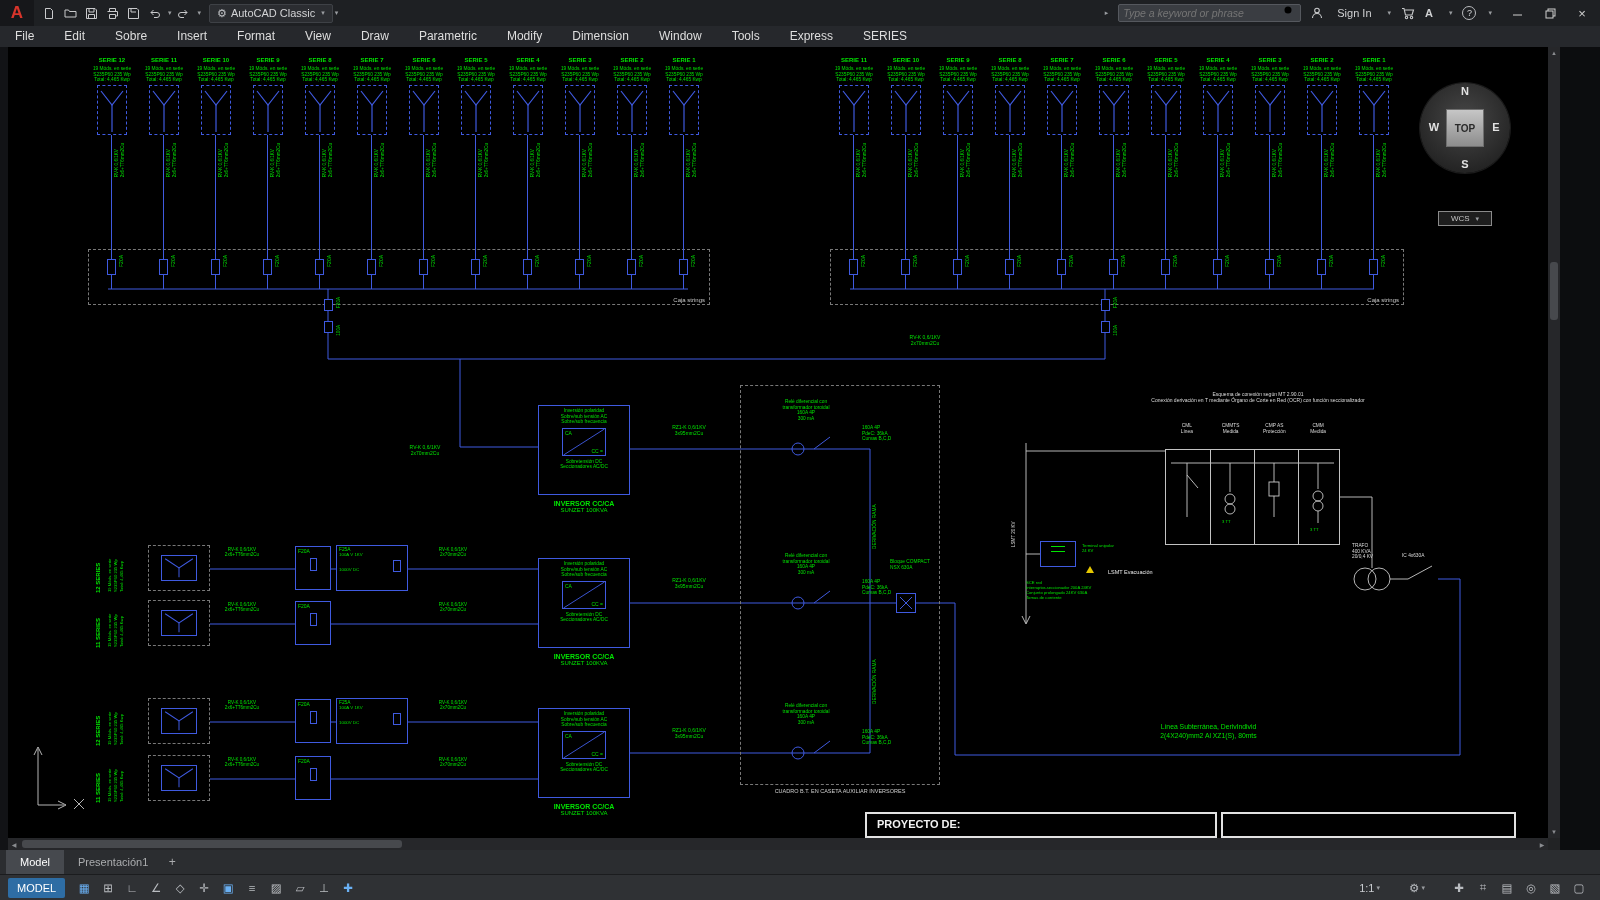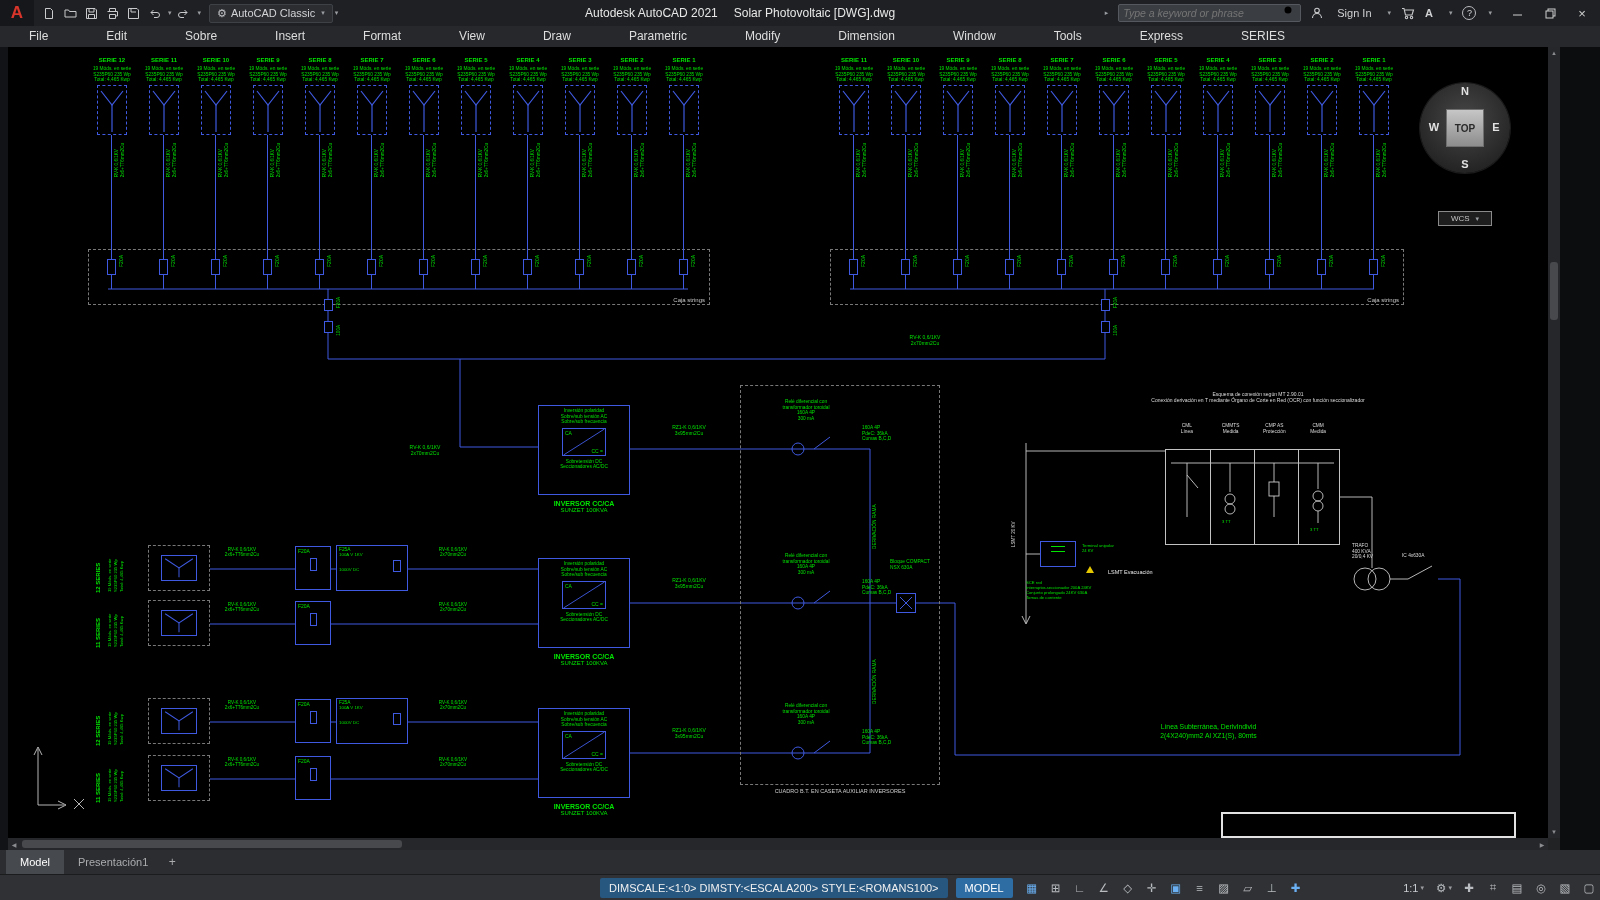--- a/index.html
+++ b/index.html
@@ -20,21 +20,21 @@
 .search{display:flex;align-items:center;background:#3a3d42;border:1px solid #55585e;border-radius:2px;height:18px;padding:0 4px}
 .search input{width:160px;height:14px;background:transparent;border:none;outline:none;color:#b9bcc1;font-size:10.5px;font-style:italic;font-family:"Liberation Sans",sans-serif}
 .tb-ic{display:flex;align-items:center;gap:14px;color:#cfd0d2;font-size:11px}
 .tb-ic svg{stroke:#c9cacc;fill:none;stroke-width:1.1}
 .hlp{width:14px;height:14px;border:1px solid #b9bbbe;border-radius:50%;display:flex;align-items:center;justify-content:center;font-size:9px;color:#d7d8da}
 .winbtns{display:flex;align-items:center;gap:16px;margin-left:8px}
 .winbtns span{display:flex;align-items:center;justify-content:center;width:16px;height:16px;color:#cfcfcf}
 
 
 .menubar{position:absolute;left:0;top:26px;width:1600px;height:21px;background:#26282c;display:flex;align-items:center;z-index:49}
-.menu-item{padding:0 29px;font-size:12px;color:#dedede;line-height:21px;cursor:default}
+.menu-item{padding:0 15px;font-size:12px;color:#dedede;line-height:21px;cursor:default}
 
 
 .frameL{position:absolute;left:0;top:47px;width:8px;height:803px;background:#121316}
 .frameR{position:absolute;left:1560px;top:47px;width:40px;height:803px;background:#0c0d0f}
 .vscroll{position:absolute;left:1548px;top:47px;width:12px;height:791px;background:#26272a;z-index:40}
 .vscroll .arr{position:absolute;left:0;width:12px;height:12px;color:#8a8c90;font-size:6px;display:flex;align-items:center;justify-content:center}
 .vscroll .thumb{position:absolute;left:2px;width:8px;top:215px;height:58px;background:#47494d;border-radius:3px}
 .hscroll{position:absolute;left:8px;top:838px;width:1540px;height:12px;background:#26272a;z-index:40}
 .hscroll .arr{position:absolute;top:0;width:12px;height:12px;color:#8a8c90;font-size:6px;display:flex;align-items:center;justify-content:center}
 .hscroll .thumb{position:absolute;top:2px;height:8px;left:14px;width:380px;background:#47494d;border-radius:3px}
@@ -163,21 +163,21 @@
 .tab.active{background:#46494e;color:#ffffff}
 .tab-add{width:20px;text-align:center;font-size:12px;color:#aaacae}
 
 
 .statusbar{position:absolute;left:0;top:874px;width:1600px;height:26px;background:#2f3134;border-top:1px solid #1b1c1e;display:flex;align-items:center;z-index:50}
 .sb-fields{margin-left:600px;height:20px;display:flex;align-items:center;padding:0 9px;background:#27567f;color:#f0f0f0;font-size:11px;border-radius:2px}
 .sb-model{margin-left:8px;height:20px;display:flex;align-items:center;padding:0 9px;background:#2e6da4;color:#fff;font-size:11px;border-radius:2px}
 .sb-icons{display:flex;align-items:center;gap:2px;margin-left:8px}
 .sic{width:22px;height:20px;display:flex;align-items:center;justify-content:center;font-size:11.5px;color:#b9bcc0;border-radius:2px}
 .sic[data-state="on"]{color:#6ab0f3}
-.sb-right{margin-left:auto;display:flex;align-items:center;gap:3px;}
+.sb-right{margin-left:auto;display:flex;align-items:center;gap:20px;padding-right:10px}
 .sb-scale{height:20px;display:flex;align-items:center;padding:0 6px;color:#c9ccd0;font-size:11px}
 </style>
 </head>
 <body>
 
 <div class="app">
 
   <div class="titlebar">
     <div class="acad-logo">A</div>
     <div class="qat">
@@ -220,24 +220,20 @@
           </svg>
         </span>
       <span class="caret">▾</span>
     </div>
     <div class="workspace">
       <span class="ws-gear">⚙</span>
       <span>AutoCAD Classic</span>
       <span class="caret">▾</span>
     </div>
     <span class="caret">▾</span>
-    <div class="win-title">
-      <span>Autodesk AutoCAD 2021</span>
-      <span>Solar Photovoltaic [DWG].dwg</span>
-    </div>
     <div class="tb-right">
       <span class="caret">▸</span>
       <div class="search">
         <input placeholder="Type a keyword or phrase" style="">
         <span><svg width="13" height="13">
               <circle cx="5" cy="5" r="3.5"></circle>
               <line x1="8" y1="8" x2="11.5" y2="11.5"></line>
             </svg></span>
       </div>
       <div class="tb-ic">
@@ -1190,20 +1186,23 @@
       <div>TRAFO</div>
       <div>400 KVA</div>
       <div>20/0,4 KV</div>
     </div>
     <span class="ictext">IC 4x630A</span>
     <div class="lineasub green">
       <div>Línea Subterránea, DerivIndivid</div>
       <div>2(4X240)mm2 Al XZ1(S), 80mts</div>
     </div>
 
+    <div class="tb1">
+      <span class="proyecto">PROYECTO DE:</span>
+    </div>
     <div class="tb2"></div>
 
     <div class="navwheel">
       <div class="nw-ring"></div>
       <span class="nw-letter nw-n">N</span>
       <span class="nw-letter nw-w">W</span>
       <span class="nw-letter nw-e">E</span>
       <span class="nw-letter nw-s">S</span>
       <div class="nw-top">TOP</div>
     </div>
@@ -1225,21 +1224,20 @@
   </div>
   <div class="scorner"></div>
 
   <div class="tabbar">
     <span class="tab active">Model</span>
     <span class="tab">Presentación1</span>
     <span class="tab-add">+</span>
   </div>
 
   <div class="statusbar">
-    <div class="sb-fields">DIMSCALE:&lt;1:0&gt; DIMSTY:&lt;ESCALA200&gt; STYLE:&lt;ROMANS100&gt;</div>
     <div class="sb-model">MODEL</div>
     <div class="sb-icons">
 
     <span class="sic" data-state="on">▦</span>
         <span class="sic" data-state="off">⊞</span>
         <span class="sic" data-state="off">∟</span>
         <span class="sic" data-state="off">∠</span>
         <span class="sic" data-state="off">◇</span>
         <span class="sic" data-state="off">✛</span>
         <span class="sic" data-state="on">▣</span>

